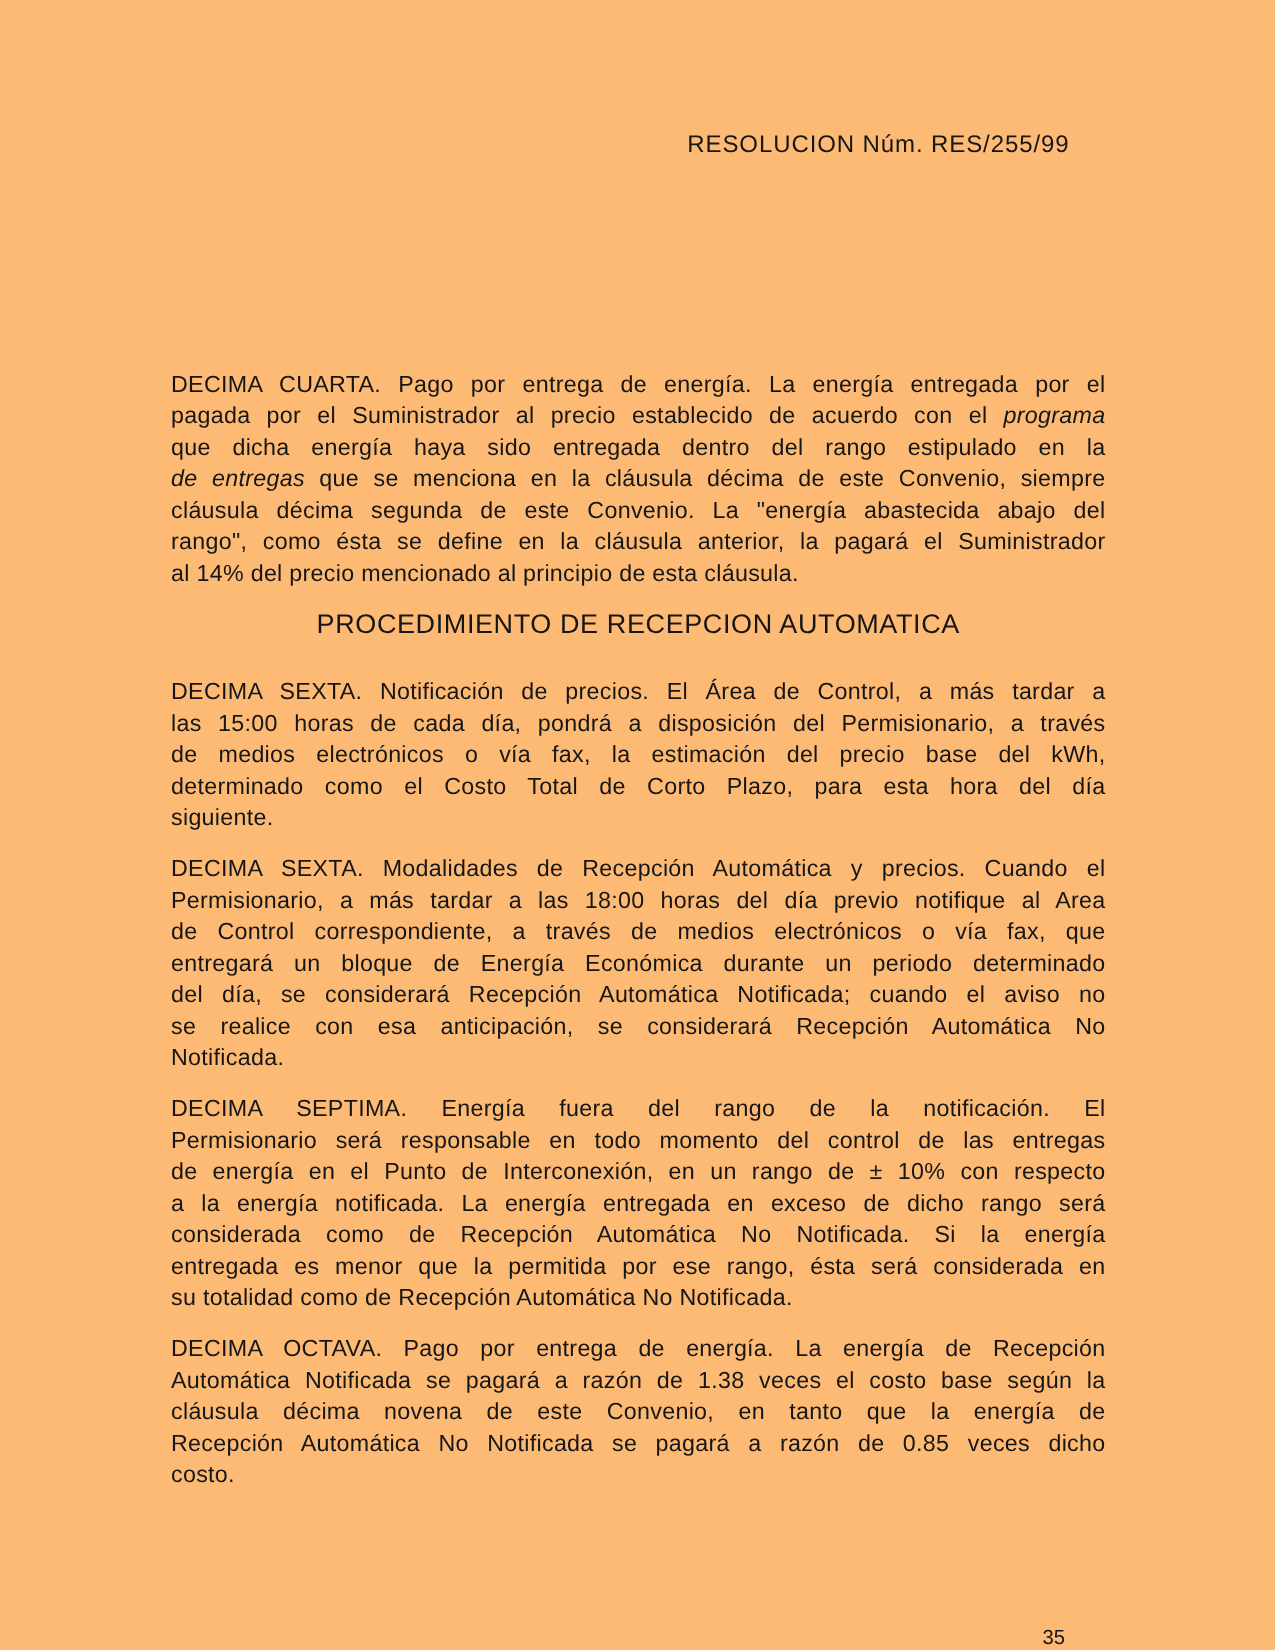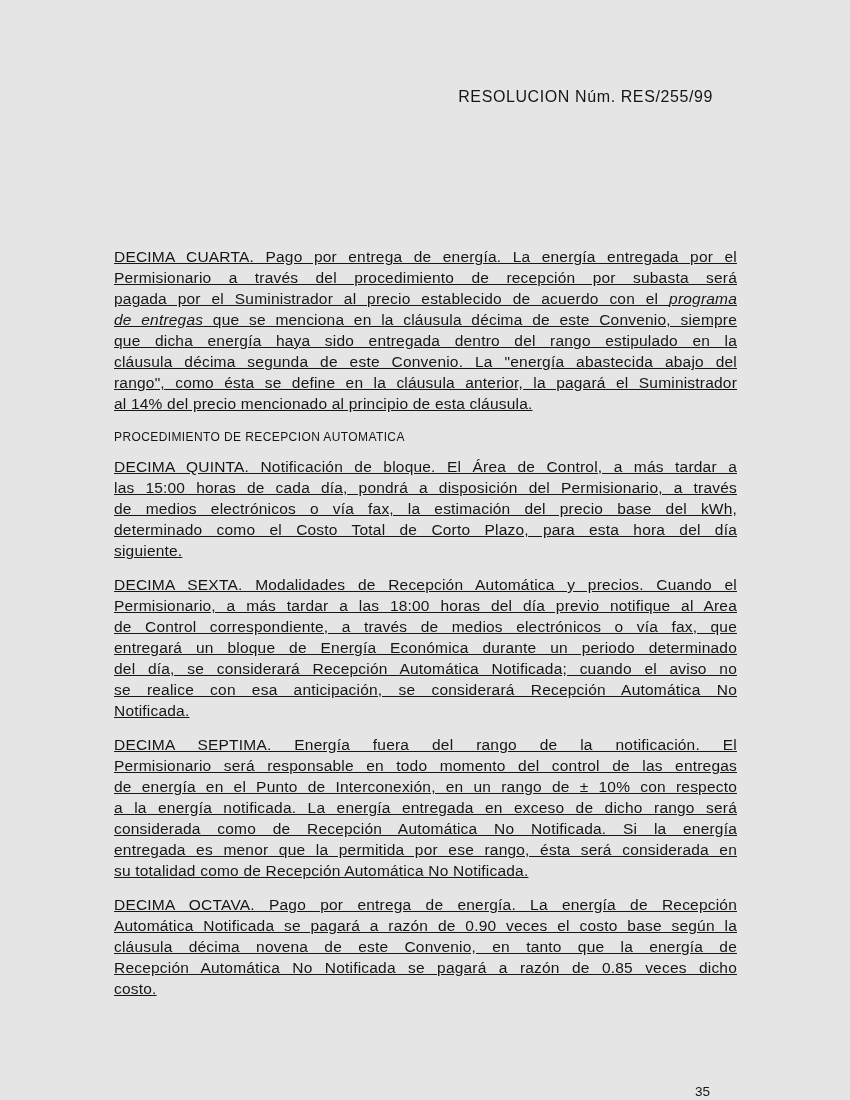--- a/index.html
+++ b/index.html
@@ -5,21 +5,21 @@
   html, body { margin: 0; padding: 0; }
   body {
     background: #ffffff;
     font-family: "Liberation Sans", sans-serif;
     color: #161616;
   }
   .page {
     position: relative;
     width: 850px;
     height: 1100px;
-    background: #e5e5e5;
+    background: #fdba74;
     overflow: hidden;
   }
   .running-header {
     position: absolute;
     top: 88px;
     left: 114px;
     width: 623px;
     box-sizing: border-box;
     padding-right: 24px;
     text-align: right;
@@ -34,57 +34,56 @@
     width: 623px;
     font-size: 15.5px;
     line-height: 21px;
     letter-spacing: 0.2px;
   }
   .para { margin: 0 0 13px 0; }
   .line {
     text-align: justify;
     text-align-last: justify;
     white-space: normal;
-    text-decoration: underline;
   }
   .line.last {
     text-align-last: left;
   }
   .heading {
-    margin: 0 0 8px 0;
-    font-size: 12px;
+    text-align: center;
+    margin: 0 0 24px 0;
+    font-size: 18px;
     letter-spacing: 0.4px;
   }
   .page-number {
     position: absolute;
     top: 1084px;
     left: 695px;
     font-size: 13.5px;
   }
 </style>
 </head>
 <body>
 
 <div class="page">
   <div class="running-header">RESOLUCION Núm. RES/255/99</div>
 
   <div class="doc-body">
       <div class="para">
         <div class="line">DECIMA CUARTA. Pago por entrega de energía. La energía entregada por el</div>
-        <div class="line">Permisionario a través del procedimiento de recepción por subasta será</div>
         <div class="line">pagada por el Suministrador al precio establecido de acuerdo con el <i>programa</i></div>
+        <div class="line">que dicha energía haya sido entregada dentro del rango estipulado en la</div>
         <div class="line"><i>de entregas</i> que se menciona en la cláusula décima de este Convenio, siempre</div>
-        <div class="line">que dicha energía haya sido entregada dentro del rango estipulado en la</div>
         <div class="line">cláusula décima segunda de este Convenio. La "energía abastecida abajo del</div>
         <div class="line">rango", como ésta se define en la cláusula anterior, la pagará el Suministrador</div>
         <div class="line last">al 14% del precio mencionado al principio de esta cláusula.</div>
       </div>
       <div class="heading">PROCEDIMIENTO DE RECEPCION AUTOMATICA</div>
       <div class="para">
-        <div class="line">DECIMA QUINTA. Notificación de bloque. El Área de Control, a más tardar a</div>
+        <div class="line">DECIMA SEXTA. Notificación de precios. El Área de Control, a más tardar a</div>
         <div class="line">las 15:00 horas de cada día, pondrá a disposición del Permisionario, a través</div>
         <div class="line">de medios electrónicos o vía fax, la estimación del precio base del kWh,</div>
         <div class="line">determinado como el Costo Total de Corto Plazo, para esta hora del día</div>
         <div class="line last">siguiente.</div>
       </div>
       <div class="para">
         <div class="line">DECIMA SEXTA. Modalidades de Recepción Automática y precios. Cuando el</div>
         <div class="line">Permisionario, a más tardar a las 18:00 horas del día previo notifique al Area</div>
         <div class="line">de Control correspondiente, a través de medios electrónicos o vía fax, que</div>
         <div class="line">entregará un bloque de Energía Económica durante un periodo determinado</div>
@@ -96,21 +95,21 @@
         <div class="line">DECIMA SEPTIMA. Energía fuera del rango de la notificación. El</div>
         <div class="line">Permisionario será responsable en todo momento del control de las entregas</div>
         <div class="line">de energía en el Punto de Interconexión, en un rango de ± 10% con respecto</div>
         <div class="line">a la energía notificada. La energía entregada en exceso de dicho rango será</div>
         <div class="line">considerada como de Recepción Automática No Notificada. Si la energía</div>
         <div class="line">entregada es menor que la permitida por ese rango, ésta será considerada en</div>
         <div class="line last">su totalidad como de Recepción Automática No Notificada.</div>
       </div>
       <div class="para">
         <div class="line">DECIMA OCTAVA. Pago por entrega de energía. La energía de Recepción</div>
-        <div class="line">Automática Notificada se pagará a razón de 0.90 veces el costo base según la</div>
+        <div class="line">Automática Notificada se pagará a razón de 1.38 veces el costo base según la</div>
         <div class="line">cláusula décima novena de este Convenio, en tanto que la energía de</div>
         <div class="line">Recepción Automática No Notificada se pagará a razón de 0.85 veces dicho</div>
         <div class="line last">costo.</div>
       </div>
     </div>
 
   <div class="page-number">35</div>
 </div>
 
 </body></html>

